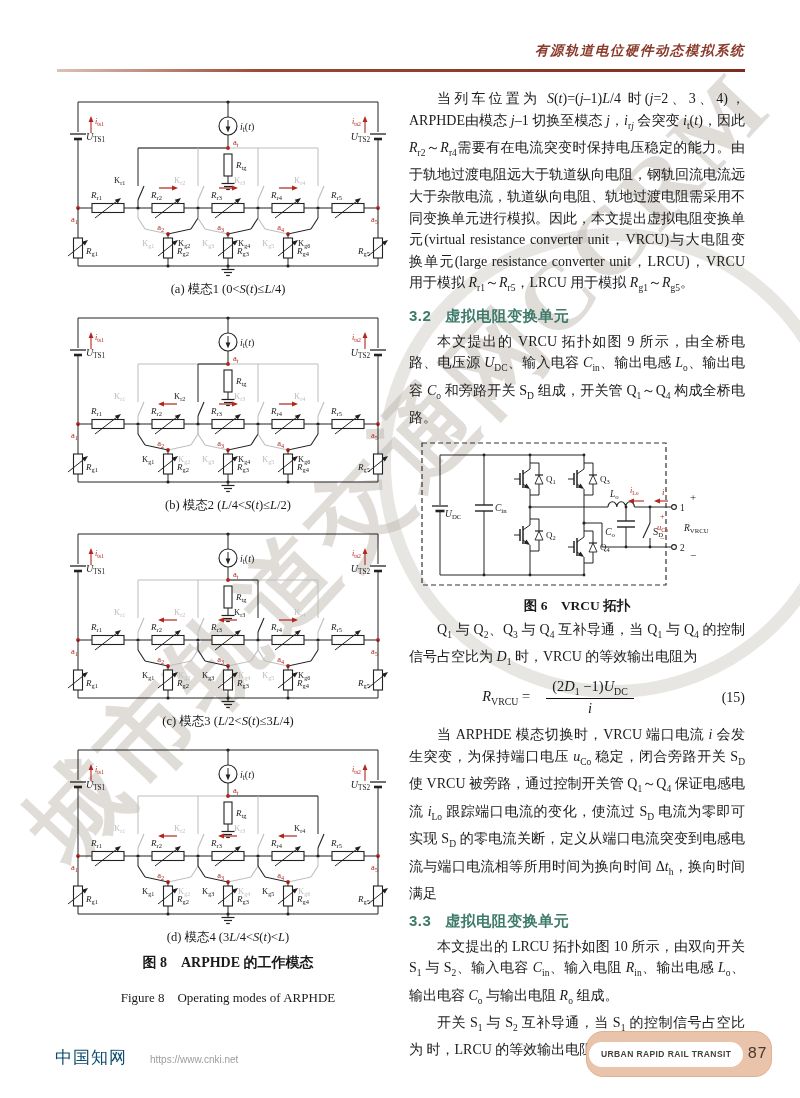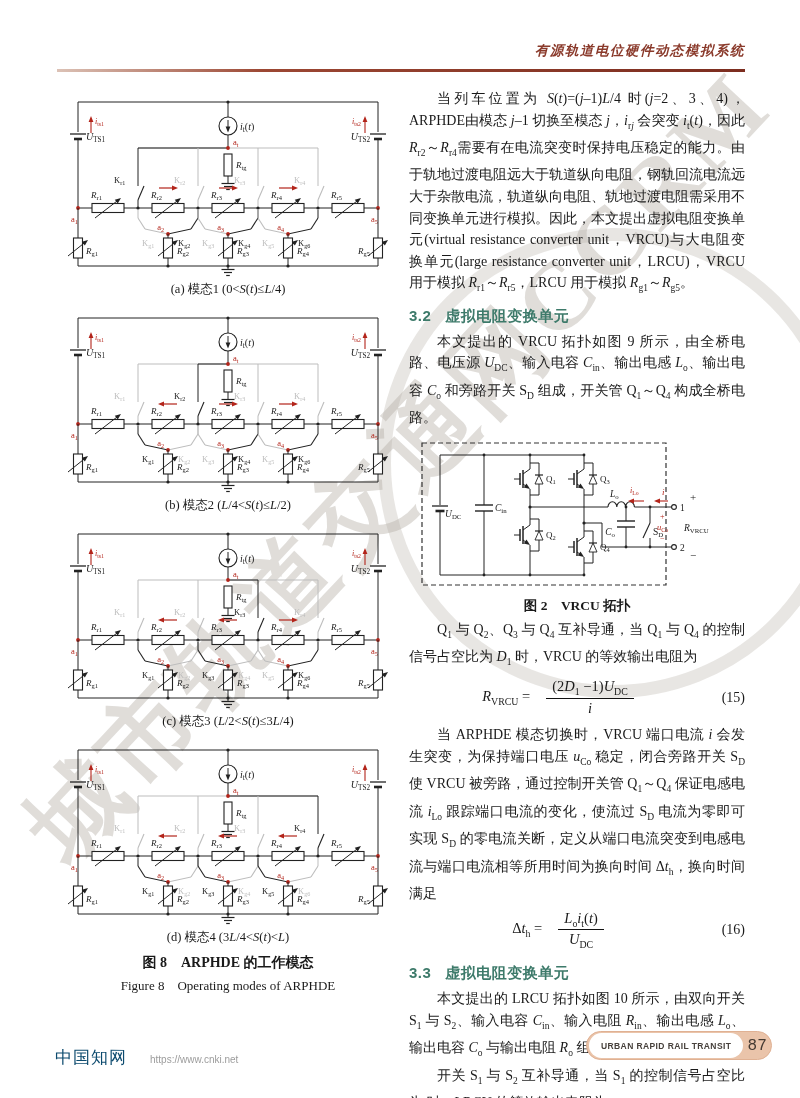--- a/index.html
+++ b/index.html
@@ -18,42 +18,42 @@
   .header-rule{position:absolute;top:69px;left:57px;width:688px;height:2.6px;z-index:1;
                background:linear-gradient(to right,#dcc2b6,#9c4733 30%,#7c2d1f)}
   
   .content{position:absolute;top:88px;left:57px;width:688px;display:flex;gap:10px;z-index:1}
   .col-left{width:342px}
   .col-right{width:336px}
   .rail-svg{display:block;width:342px;height:192px}
   .mode-block{margin-bottom:5px}
   .mode-caption{text-align:center;font-size:12.5px;margin:1px 0 6px}
   .fig8-cap-zh{text-align:center;font-size:14px;font-weight:700;margin-top:8px}
-  .fig8-cap-en{text-align:center;font-size:13px;margin-top:5px}
+  .fig8-cap-en{text-align:center;font-size:13px;margin-top:17px}
   p.para{margin:0;text-indent:2em;text-align:justify;font-size:14px;line-height:21.6px}
   h3.sec{margin:7px 0 5px;font-size:15px;font-weight:700;color:#3d7a6a;
          font-family:"Liberation Sans","DejaVu Sans",sans-serif;letter-spacing:.5px}
   h3.sec .sec-num{margin-right:14px}
   .fig9-block{margin:6px 0 4px}
   .vrcu-svg{display:block;width:330px;height:158px;margin:0 auto}
   .fig9-cap-zh{text-align:center;font-size:13.5px;font-weight:700;margin-top:4px}
   .fig9-cap-en{text-align:center;font-size:13px;margin-top:3px}
   .equation{display:flex;align-items:center;padding:5px 0 7px;font-size:14.5px}
   .eq-body{flex:1;display:flex;justify-content:center;align-items:center;gap:16px}
   .frac{display:inline-block;text-align:center;vertical-align:middle}
   .frac .num{display:block;padding:0 6px 1px;border-bottom:1.2px solid #111}
   .frac .den{display:block;padding-top:1px}
   .eq-no{width:38px;text-align:right;font-size:14px}
   sub{font-size:.68em}
   
   .footer-left{position:absolute;left:55px;top:1046px;z-index:1;
                font-family:"Liberation Sans","DejaVu Sans",sans-serif}
   .footer-brand{font-size:17px;color:#0c4a6e;letter-spacing:1px}
   .footer-url{font-size:10px;color:#9c9c9c;margin-left:23px}
-  .badge{position:absolute;top:1031px;right:28px;width:186px;height:29px;z-index:1;
+  .badge{position:absolute;top:1031px;right:28px;width:186px;height:46px;z-index:1;
          background:#eac4aa;border:1px solid #e0b193;border-radius:17px;
          display:flex;align-items:center;box-sizing:border-box}
   .badge-inner{background:#fff;border-radius:13px;height:25px;margin-left:2px;display:flex;
                align-items:center;padding:0 12px;font-family:"Liberation Sans","DejaVu Sans",sans-serif;
                font-size:8.5px;font-weight:700;color:#47413c;letter-spacing:.4px;white-space:nowrap}
   .badge-num{flex:1;text-align:center;font-family:Liberation Mono, monospace;
              font-size:16px;color:#463b33}
 </style>
 </head>
 <body>
@@ -857,48 +857,38 @@
             <text x="245" y="95" font-size="8.5" fill="#b3241a" text-anchor="start" font-family="&quot;Liberation Serif&quot;,&quot;DejaVu Serif&quot;,serif"><tspan font-style="italic" font-size="8.5">u</tspan><tspan font-style="normal" font-size="6.12" dy="2.04">Co</tspan></text>
             <text x="248" y="106" font-size="8" fill="#b3241a" text-anchor="start" font-family="&quot;Liberation Serif&quot;,&quot;DejaVu Serif&quot;,serif"><tspan font-style="normal" font-size="8">−</tspan></text>
             <circle cx="262" cy="72" r="2.4" fill="#fff" stroke="#222" stroke-width="1.1"></circle>
             <text x="268" y="76" font-size="9.5" fill="#1a1a1a" text-anchor="start" font-family="&quot;Liberation Serif&quot;,&quot;DejaVu Serif&quot;,serif"><tspan font-style="normal" font-size="9.5">1</tspan></text>
             <text x="278" y="66" font-size="11" fill="#1a1a1a" text-anchor="start" font-family="&quot;Liberation Serif&quot;,&quot;DejaVu Serif&quot;,serif"><tspan font-style="normal" font-size="11">+</tspan></text>
             <circle cx="262" cy="112" r="2.4" fill="#fff" stroke="#222" stroke-width="1.1"></circle>
             <text x="268" y="116" font-size="9.5" fill="#1a1a1a" text-anchor="start" font-family="&quot;Liberation Serif&quot;,&quot;DejaVu Serif&quot;,serif"><tspan font-style="normal" font-size="9.5">2</tspan></text>
             <text x="278" y="124" font-size="11" fill="#1a1a1a" text-anchor="start" font-family="&quot;Liberation Serif&quot;,&quot;DejaVu Serif&quot;,serif"><tspan font-style="normal" font-size="11">−</tspan></text>
             <text x="272" y="96" font-size="9.5" fill="#1a1a1a" text-anchor="start" font-family="&quot;Liberation Serif&quot;,&quot;DejaVu Serif&quot;,serif"><tspan font-style="italic" font-size="9.5">R</tspan><tspan font-style="normal" font-size="6.84" dy="2.28">VRCU</tspan></text>
           </svg>
-        <div class="fig9-cap-zh">图 2　VRCU 拓扑</div>
+        <div class="fig9-cap-zh">图 6　VRCU 拓扑</div>
       </div>
 
       <p class="para">Q<sub>1</sub> 与 Q<sub>2</sub>、Q<sub>3</sub> 与 Q<sub>4</sub> 互补导通，当 Q<sub>1</sub> 与 Q<sub>4</sub> 的控制信号占空比为 <i>D</i><sub>1</sub> 时，VRCU 的等效输出电阻为</p>
 
       <div class="equation">
         <div class="eq-body">
           <span><i>R</i><sub>VRCU</sub> =</span>
           <span class="frac">
             <span class="num">(2<i>D</i><sub>1</sub> −1)<i>U</i><sub>DC</sub></span>
             <span class="den"><i>i</i></span>
           </span>
         </div>
         <span class="eq-no">(15)</span>
       </div>
 
       <p class="para">当 ARPHDE 模态切换时，VRCU 端口电流 <i>i</i> 会发生突变，为保持端口电压 <i>u</i><sub>Co</sub> 稳定，闭合旁路开关 S<sub>D</sub> 使 VRCU 被旁路，通过控制开关管 Q<sub>1</sub>～Q<sub>4</sub> 保证电感电流 <i>i</i><sub>Lo</sub> 跟踪端口电流的变化，使流过 S<sub>D</sub> 电流为零即可实现 S<sub>D</sub> 的零电流关断，定义从端口电流突变到电感电流与端口电流相等所用时间为换向时间 Δ<i>t</i><sub>h</sub>，换向时间满足</p>
 
-      <div class="equation">
-        <div class="eq-body">
-          <span>Δ<i>t</i><sub>h</sub> =</span>
-          <span class="frac">
-            <span class="num"><i>L</i><sub>o</sub><i>i</i><sub>t</sub>(<i>t</i>)</span>
-            <span class="den"><i>U</i><sub>DC</sub></span>
-          </span>
-        </div>
-        <span class="eq-no">(16)</span>
-      </div>
 
       <h3 class="sec"><span class="sec-num">3.3</span><span>虚拟电阻变换单元</span></h3>
 
       <p class="para">本文提出的 LRCU 拓扑如图 10 所示，由双向开关 S<sub>1</sub> 与 S<sub>2</sub>、输入电容 <i>C</i><sub>in</sub>、输入电阻 <i>R</i><sub>in</sub>、输出电感 <i>L</i><sub>o</sub>、输出电容 <i>C</i><sub>o</sub> 与输出电阻 <i>R</i><sub>o</sub> 组成。</p>
       <p class="para">开关 S<sub>1</sub> 与 S<sub>2</sub> 互补导通，当 S<sub>1</sub> 的控制信号占空比为  时，LRCU 的等效输出电阻为</p>
     </div>
   </div>
 
   <div class="footer-left">
     <span class="footer-brand">中国知网</span><span class="footer-url">https://www.cnki.net</span>

